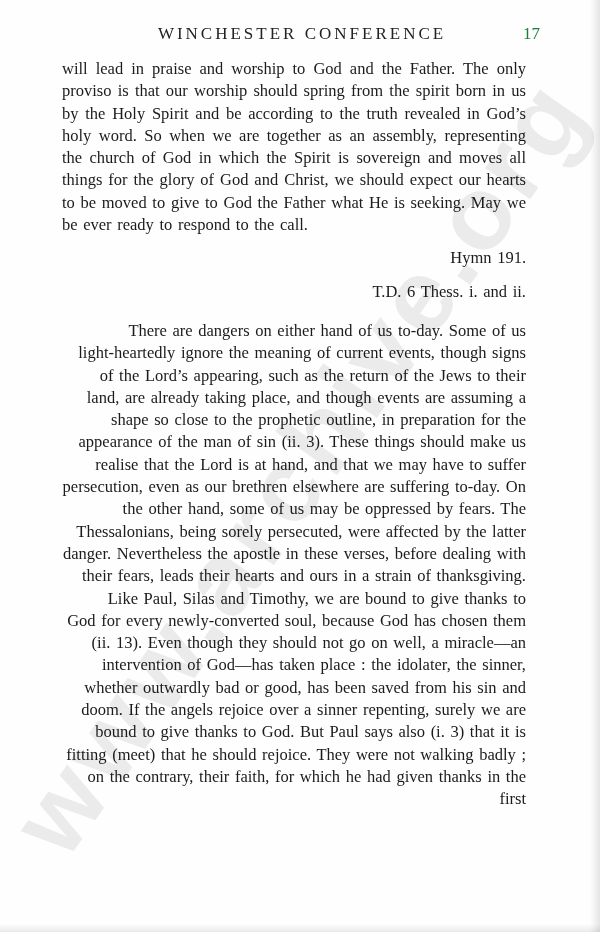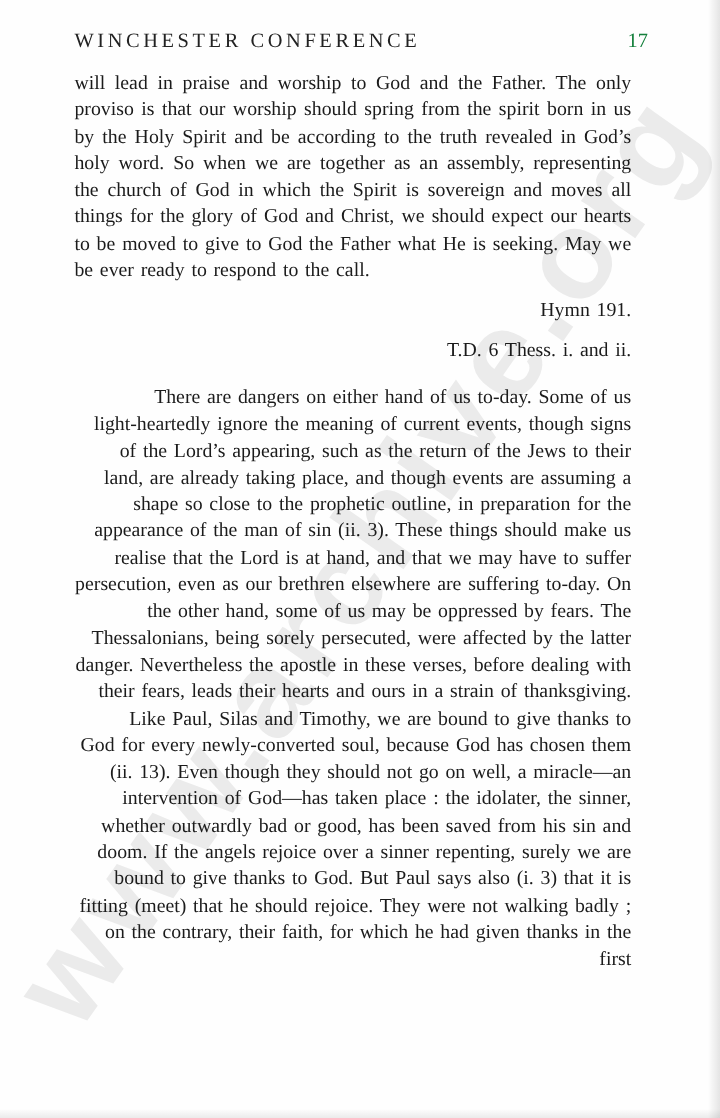--- a/index.html
+++ b/index.html
@@ -48,21 +48,21 @@
     z-index: 1;
   }
   .header {
     position: relative;
     margin: 24px 58px 0 62px;
     height: 26px;
   }
   .header-title {
     position: absolute;
     left: 0; right: 0;
-    text-align: left;
+    text-align: center;
     font-size: 17px;
     letter-spacing: 3px;
     color: #222;
   }
   .page-number {
     position: absolute;
     right: 2px;
     top: 0;
     font-size: 17px;
     color: #15803d;

